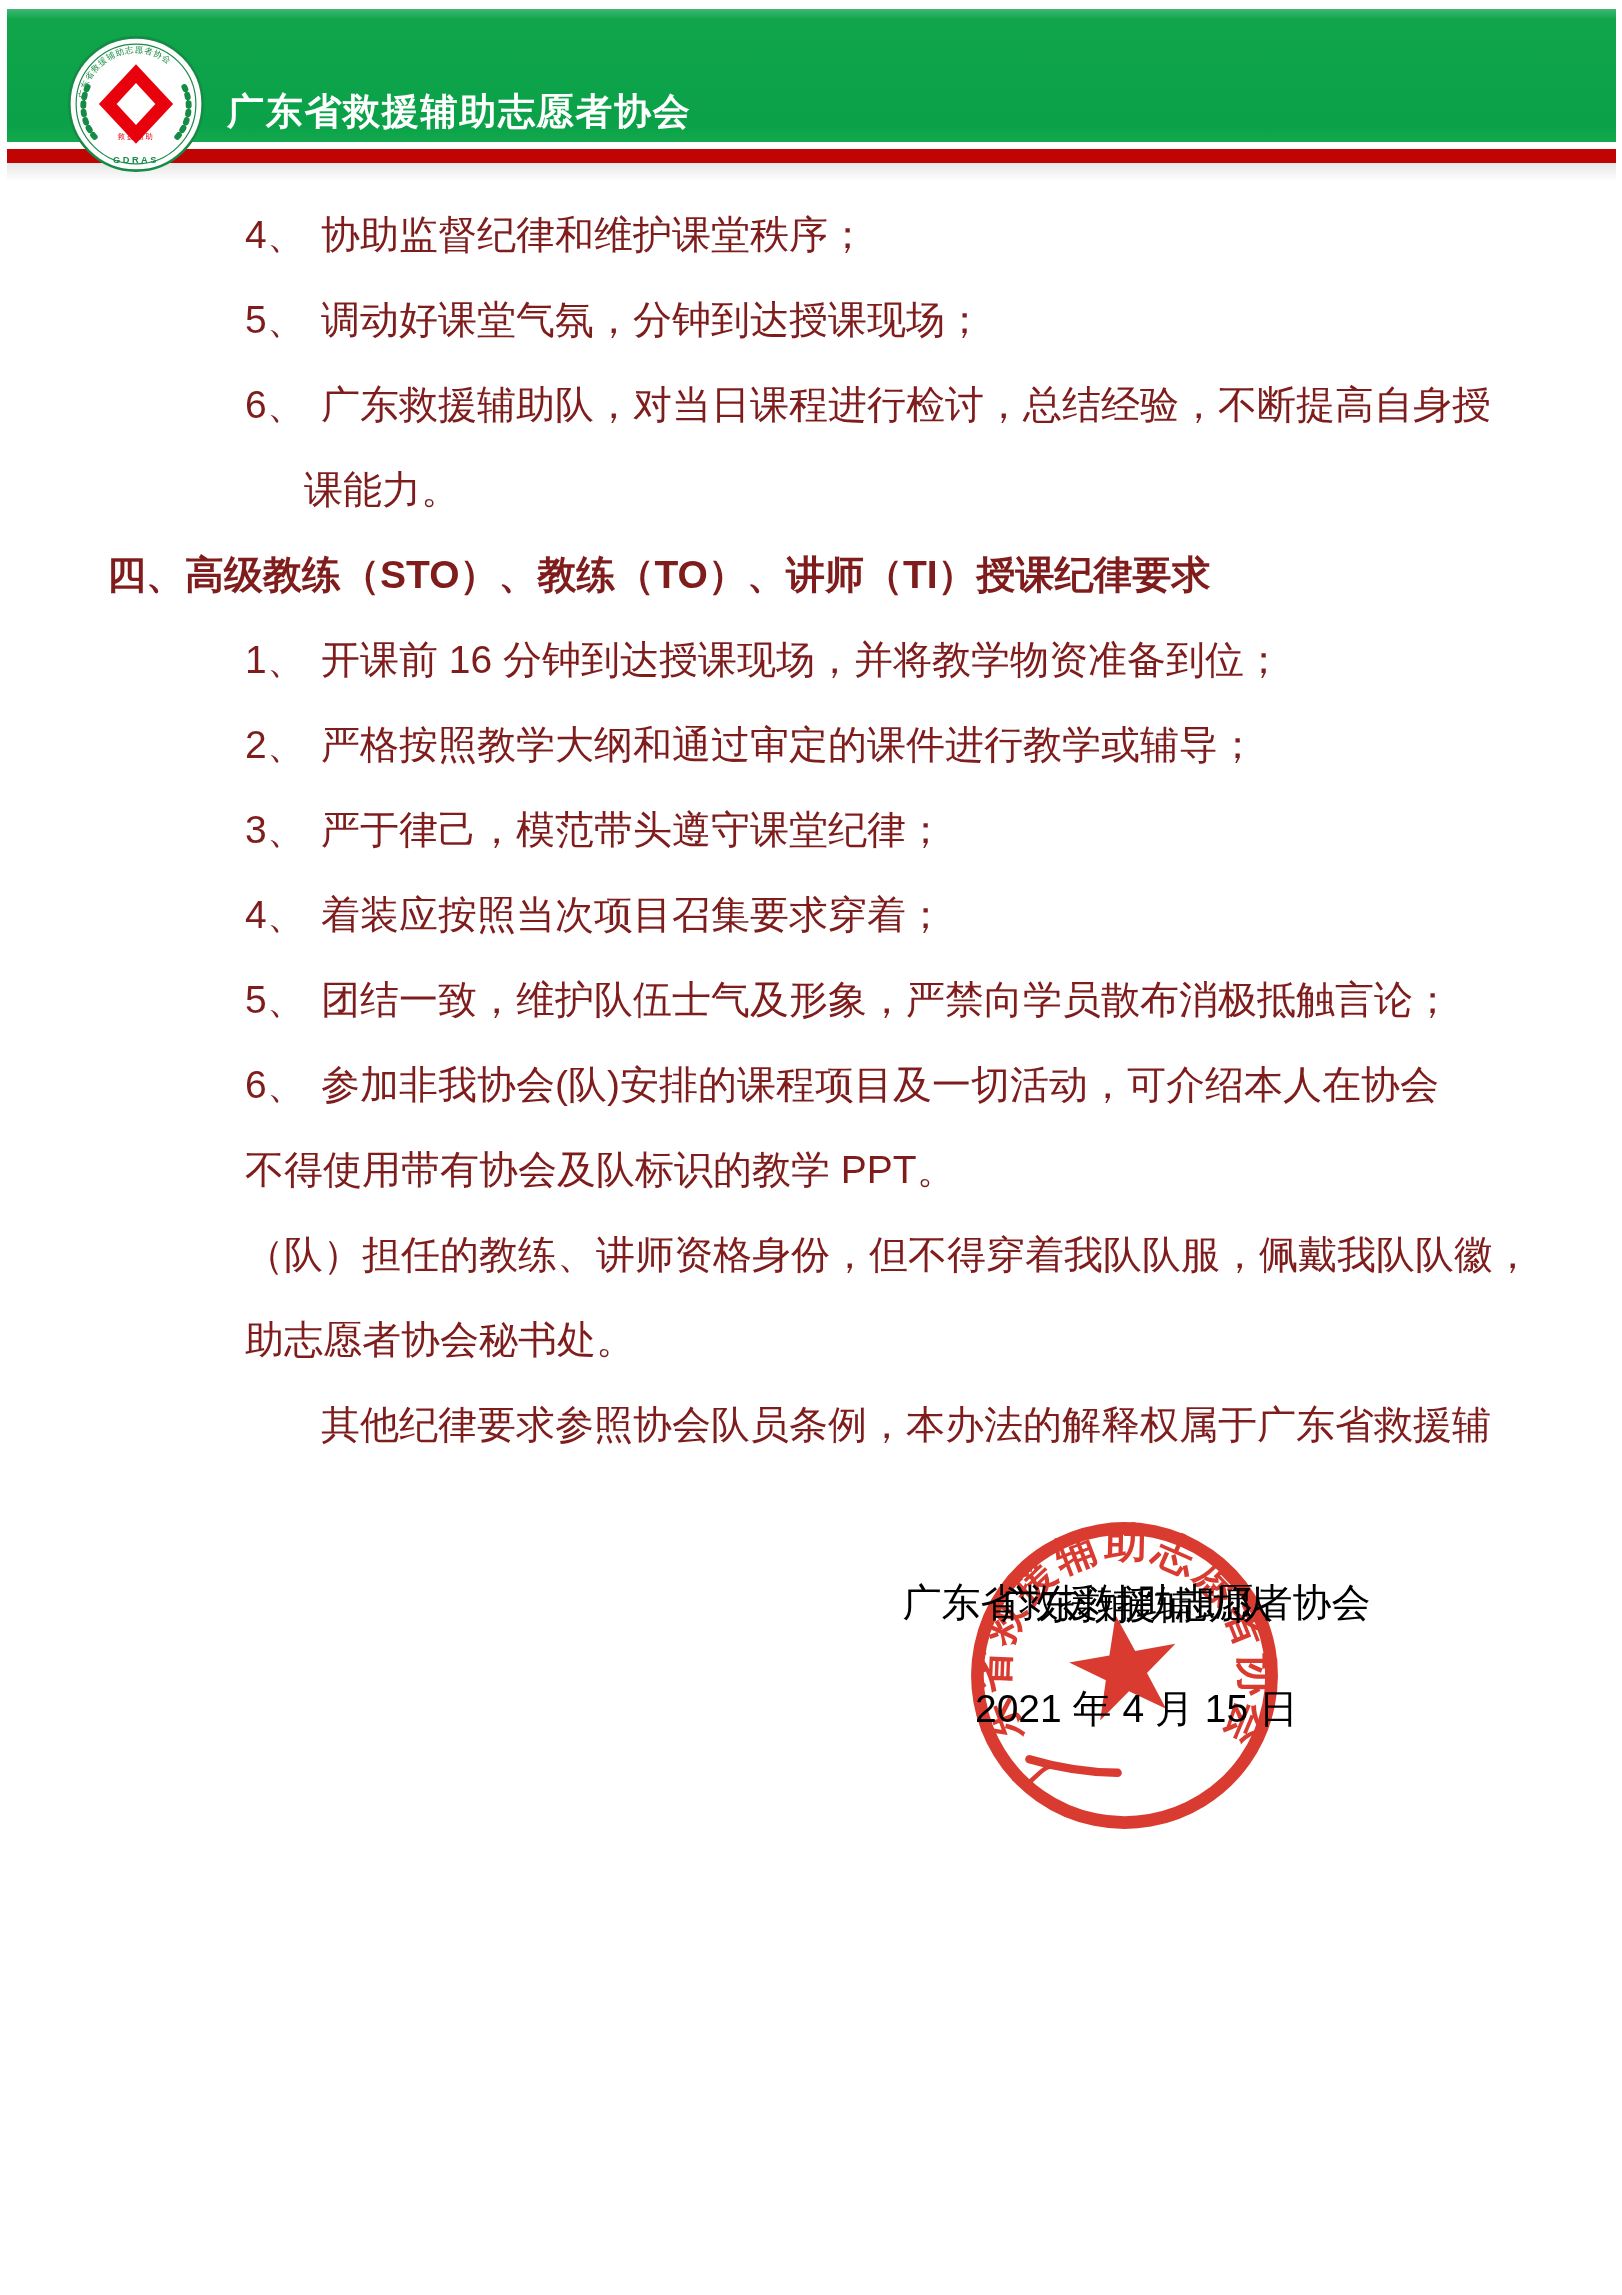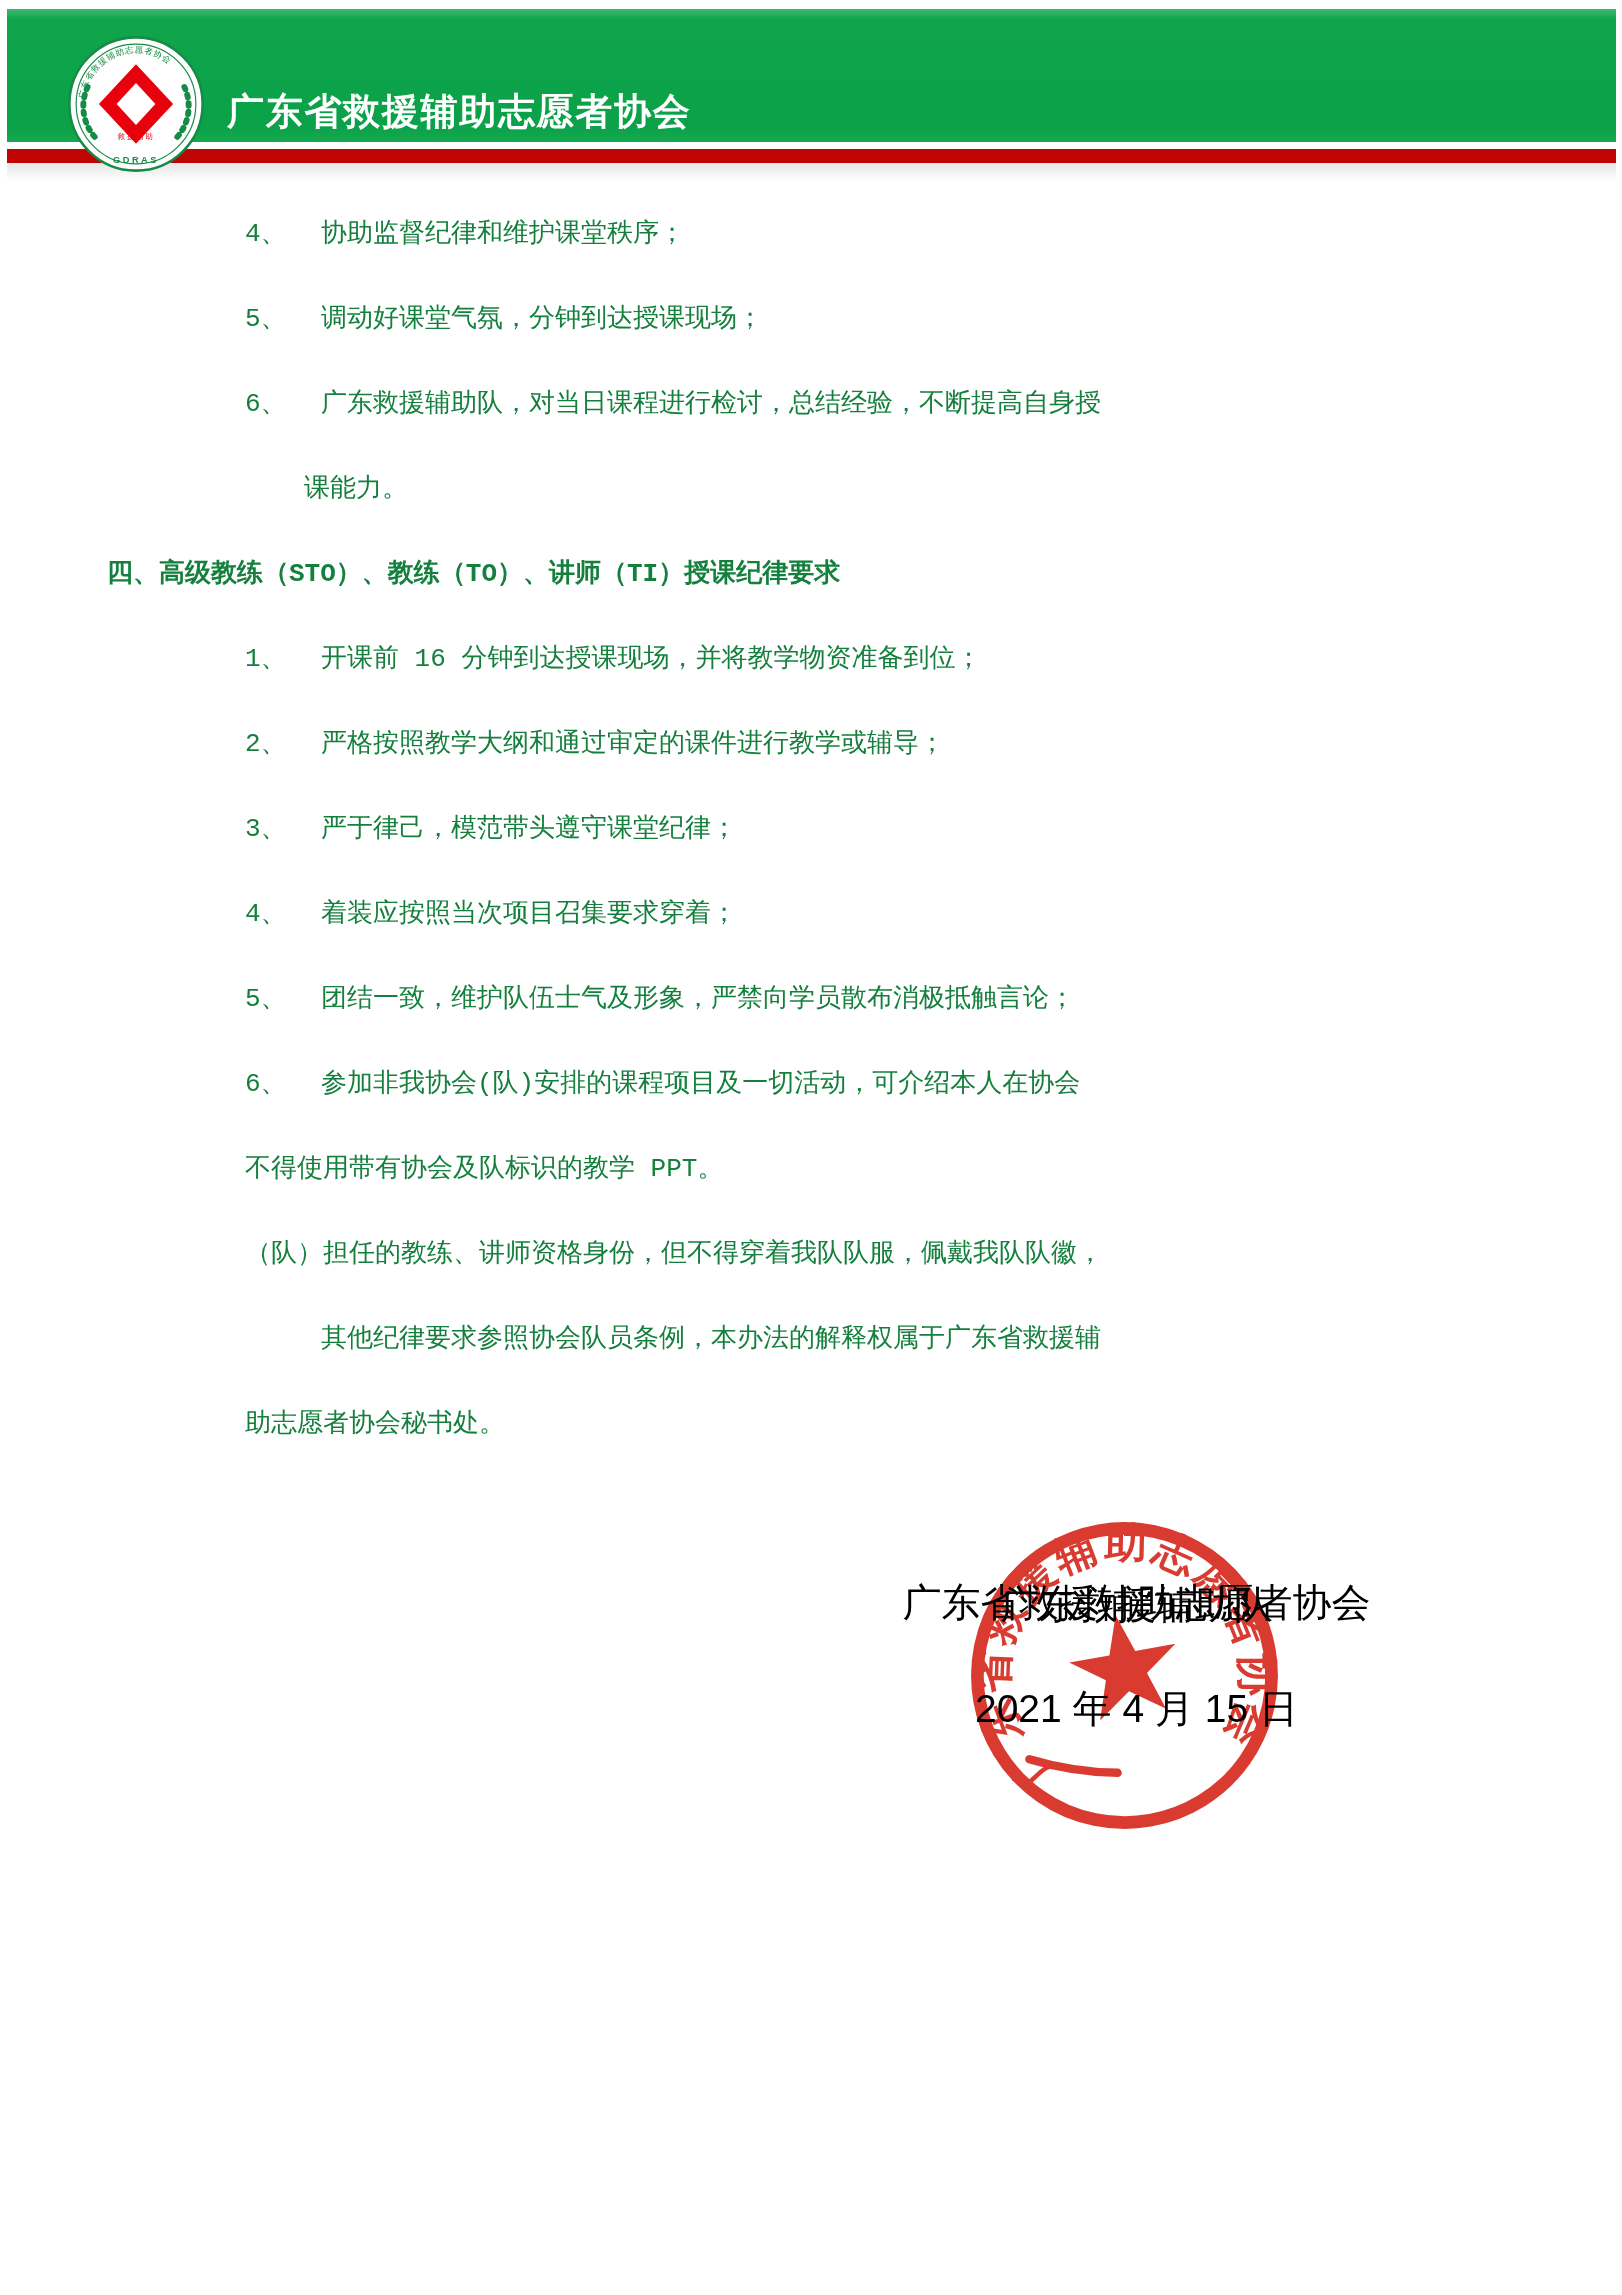--- a/index.html
+++ b/index.html
@@ -28,23 +28,22 @@
     position:absolute;left:227px;top:88px;height:47px;line-height:47px;
     font-size:37px;font-weight:bold;color:#ffffff;letter-spacing:1.7px;
     white-space:nowrap;
   }
   .logo{position:absolute;left:66px;top:34px;width:140px;height:140px;}
   
   .doc-body{
     position:absolute;left:0;top:192px;width:1623px;
   }
   .line{
-    height:85px;line-height:85px;font-size:26px;white-space:nowrap;
-    color:#15803d;
-    font-family:Liberation Mono, monospace;
+    height:85px;line-height:85px;font-size:39px;white-space:nowrap;
+    color:#7f1d1d;
   }
   .l-head{padding-left:107px;font-weight:bold;}
   .l-item{padding-left:245px;}
   .l-item .num{display:inline-block;width:76px;}
   .l-wrap{padding-left:245px;}
   .l-wrapc{padding-left:304px;}
   .l-para{padding-left:321px;}
   
   .stamp{position:absolute;left:947px;top:1498px;width:355px;height:355px;z-index:2;}
   .sig-line{
@@ -91,22 +90,22 @@
       <div class="line l-wrapc"><span>课能力。</span></div>
       <div class="line l-head"><span>四、高级教练（STO）、教练（TO）、讲师（TI）授课纪律要求</span></div>
       <div class="line l-item"><span class="num">1、</span><span>开课前 16 分钟到达授课现场，并将教学物资准备到位；</span></div>
       <div class="line l-item"><span class="num">2、</span><span>严格按照教学大纲和通过审定的课件进行教学或辅导；</span></div>
       <div class="line l-item"><span class="num">3、</span><span>严于律己，模范带头遵守课堂纪律；</span></div>
       <div class="line l-item"><span class="num">4、</span><span>着装应按照当次项目召集要求穿着；</span></div>
       <div class="line l-item"><span class="num">5、</span><span>团结一致，维护队伍士气及形象，严禁向学员散布消极抵触言论；</span></div>
       <div class="line l-item"><span class="num">6、</span><span>参加非我协会(队)安排的课程项目及一切活动，可介绍本人在协会</span></div>
       <div class="line l-wrap"><span>不得使用带有协会及队标识的教学 PPT。</span></div>
       <div class="line l-wrap"><span>（队）担任的教练、讲师资格身份，但不得穿着我队队服，佩戴我队队徽，</span></div>
+      <div class="line l-wrap"><span>助志愿者协会秘书处。</span></div>
       <div class="line l-para"><span>其他纪律要求参照协会队员条例，本办法的解释权属于广东省救援辅</span></div>
-      <div class="line l-wrap"><span>助志愿者协会秘书处。</span></div>
     </div>
 
   <svg class="stamp" viewBox="-210 -210 420 420">
     <g transform="rotate(-10)" opacity="0.88">
       <circle cx="0" cy="0" r="174" fill="none" stroke="#d42114" stroke-width="15"></circle>
       <defs>
         <path id="sealArc" d="M -98,98 A 139,139 0 1 1 98,98"></path>
       </defs>
       <text font-size="50" font-weight="bold" fill="#d42114" letter-spacing="4">
         <textPath href="#sealArc" startOffset="4">广东省救援辅助志愿者协会</textPath>

